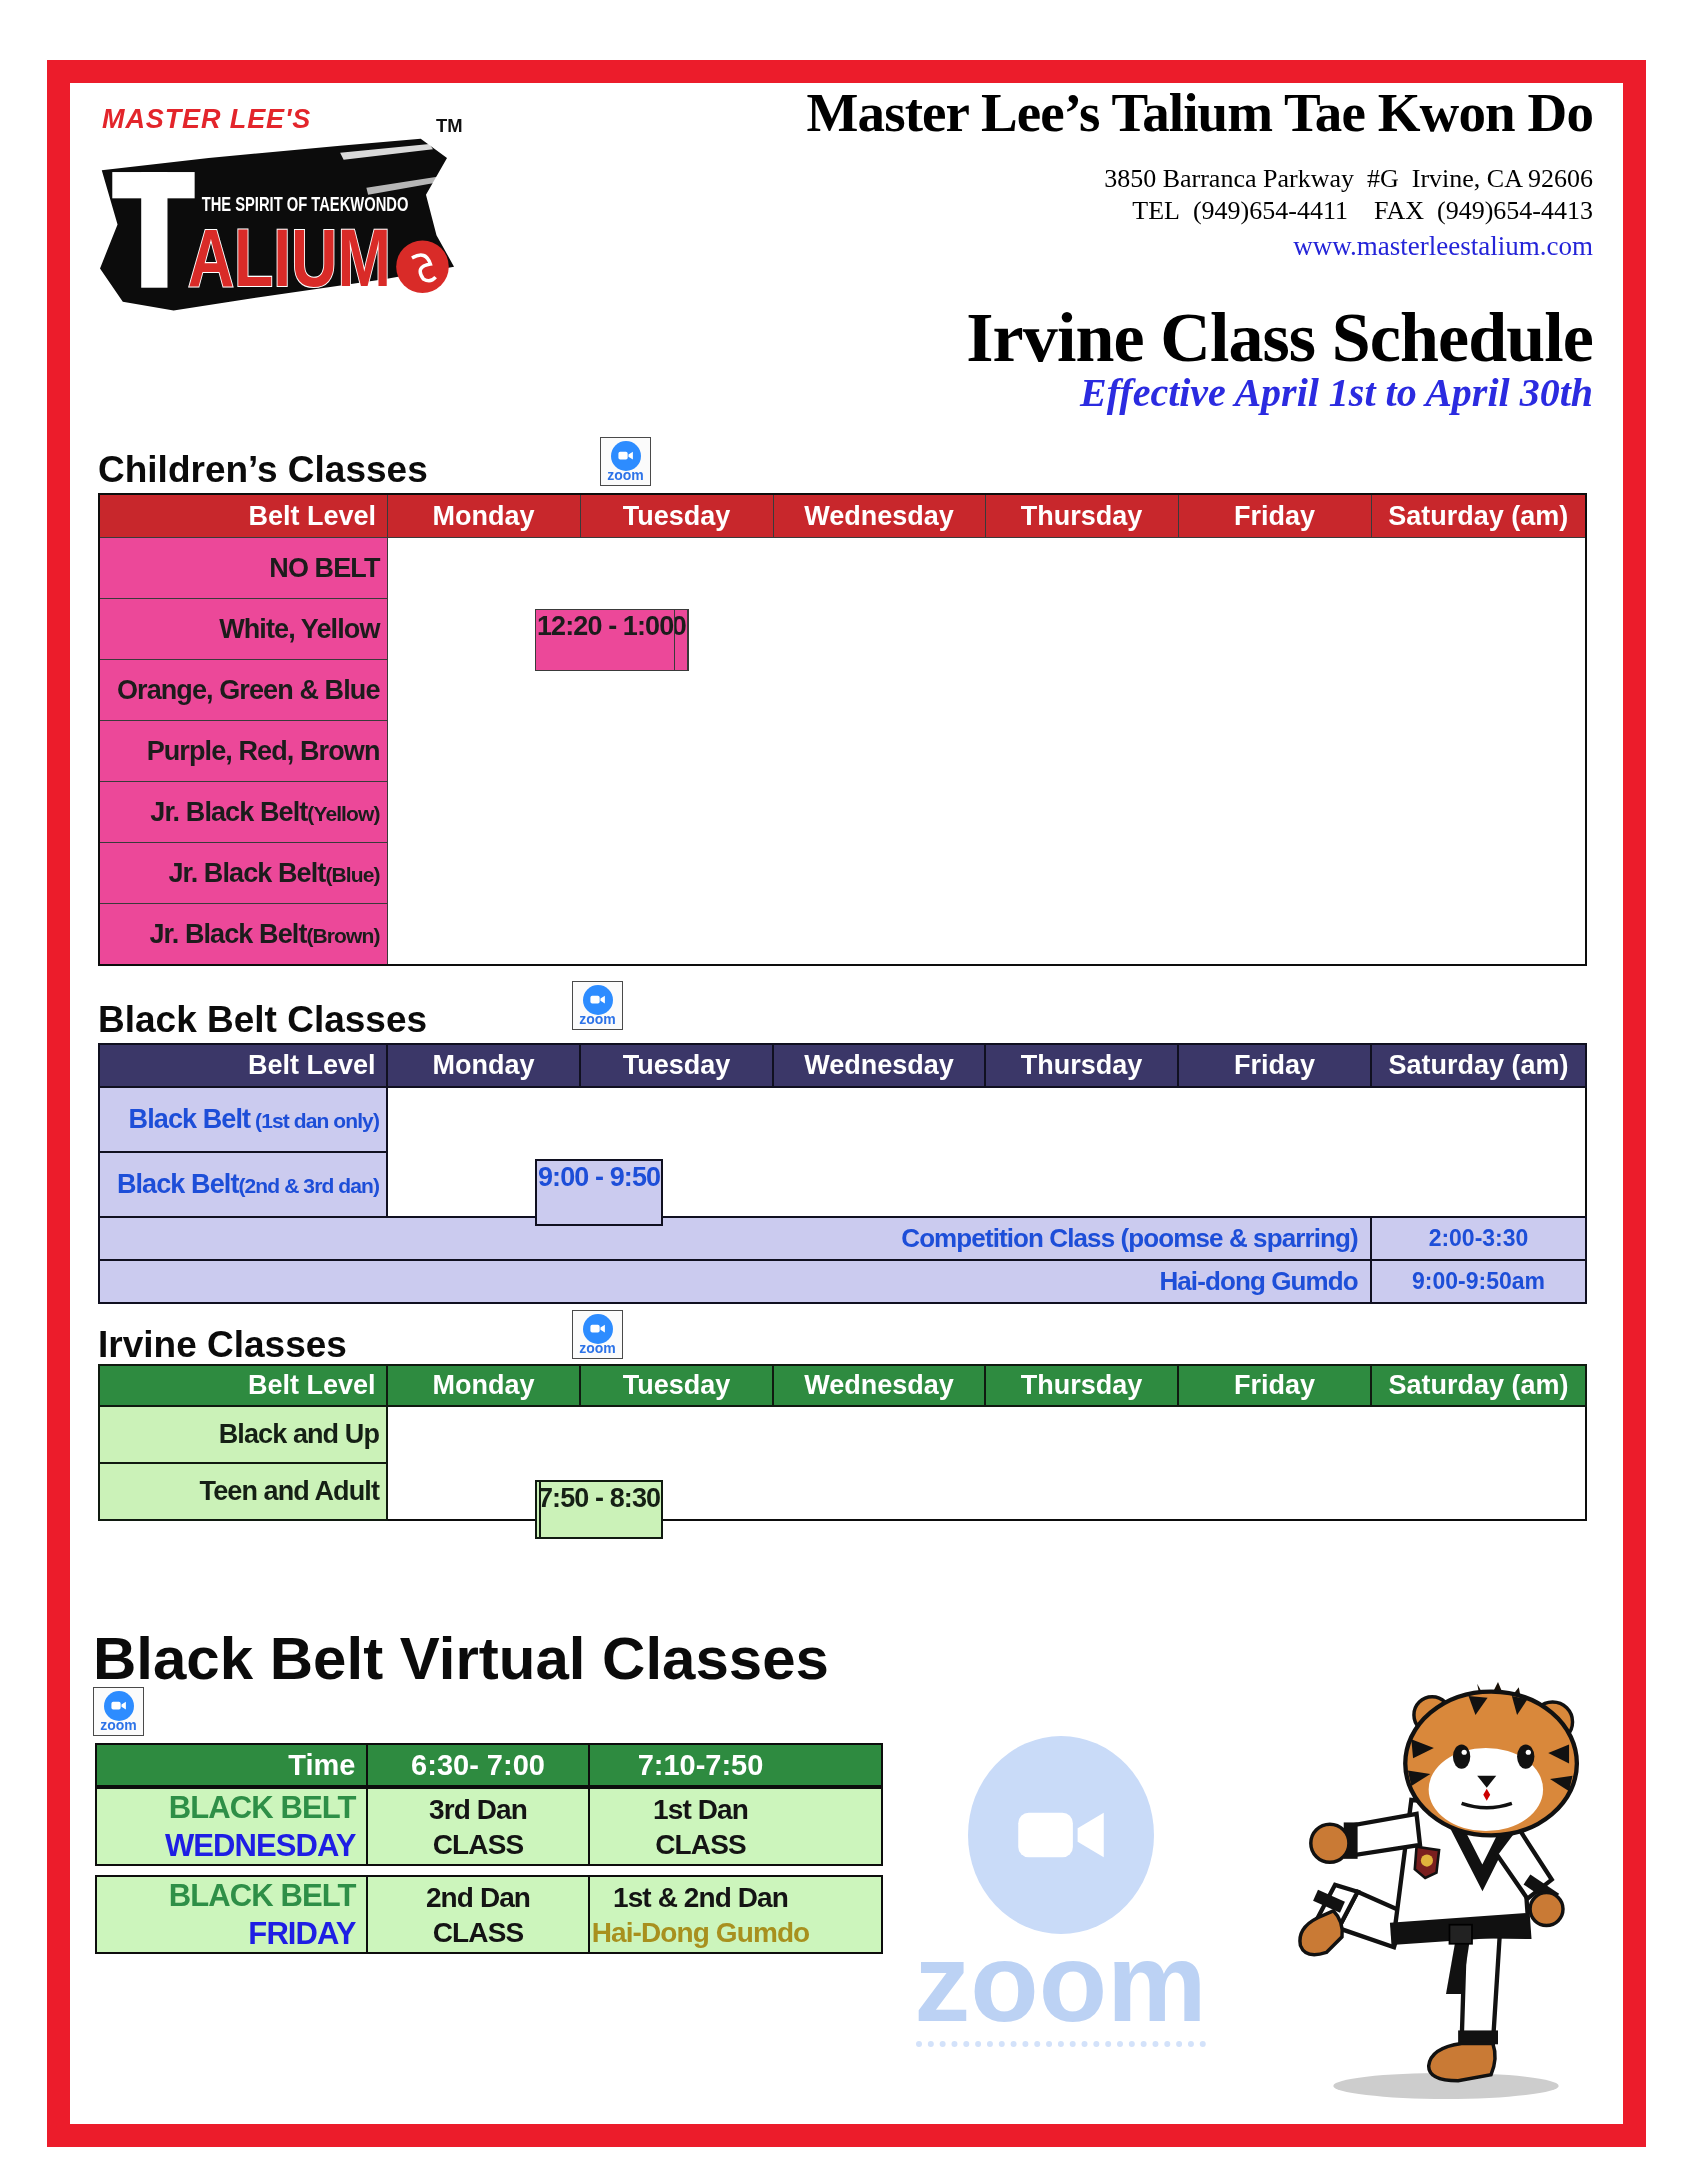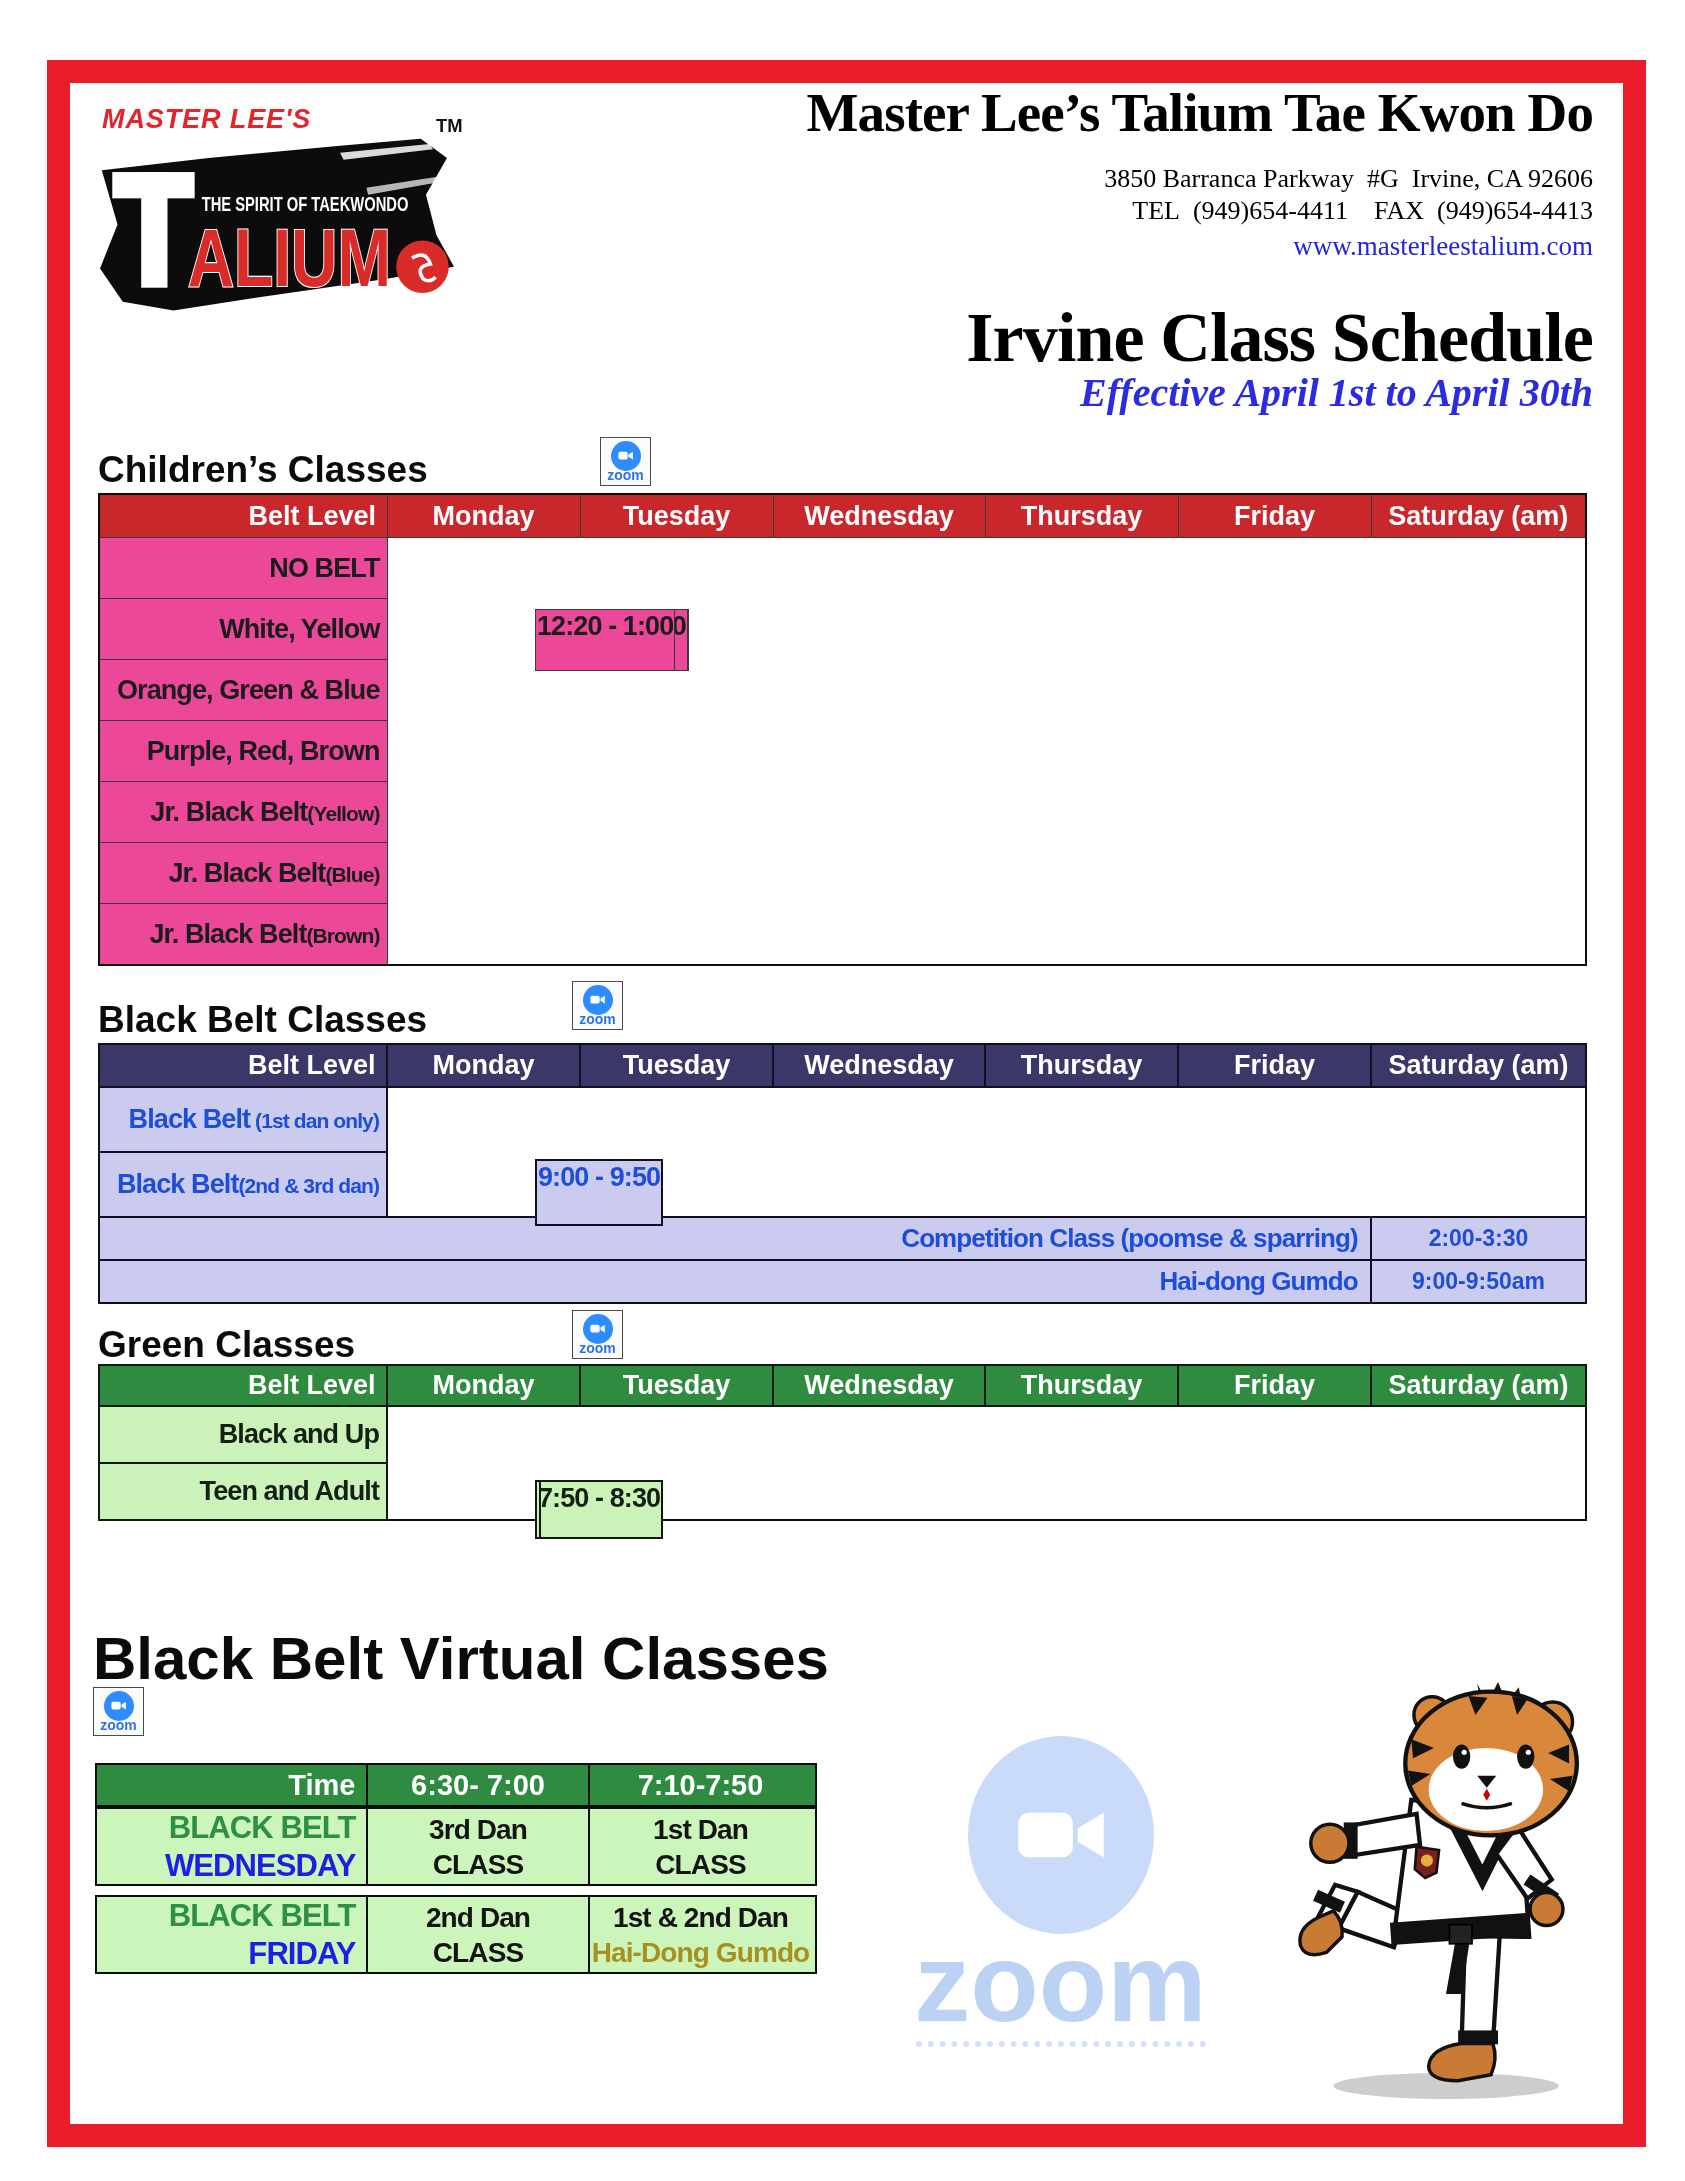--- a/index.html
+++ b/index.html
@@ -56,22 +56,22 @@
   #tbl-blackbelt th{background:#3B3768;height:39px;}
   #tbl-blackbelt td{background:#CBCBEF;height:61px;color:#1d4ed8;}
   #tbl-blackbelt tr.sprow td{height:39px;}
   td.splbl{text-align:right;font-weight:bold;font-size:26px;padding-right:12.3px;letter-spacing:-0.9px;}
   td.sptime{text-align:center;font-weight:bold;font-size:23px;}
   #tbl-adult{top:1364px;} #tbl-adult th,#tbl-adult td{border:2.6px solid #101a10;}
   #tbl-adult th{background:#2E8B40;height:37px;}
   #tbl-adult td{background:#CBF2B8;height:53px;color:#152015;}
 
   
-  .vrow{position:absolute;left:95px;width:722px;box-sizing:border-box;border:2.6px solid #0d0d0d;
-        display:grid;grid-template-columns:269px 222px 223px;margin-top:20px;}
+  .vrow{position:absolute;left:95px;width:788px;box-sizing:border-box;border:2.6px solid #0d0d0d;
+        display:grid;grid-template-columns:269px 222px 223px;}
   .vcell{border-left:2.6px solid #0d0d0d;display:flex;flex-direction:column;
          align-items:center;justify-content:center;}
   .vcell:first-child{border-left:none;align-items:flex-end;padding-right:10.5px;box-sizing:border-box;}
   #vhead{top:1743px;height:44px;background:#2E8B40;}
   #vhead .vcell{color:#fff;font-weight:bold;font-size:29px;}
   .vbody{background:#CCF5BC;height:79px;}
   #vrow1{top:1787px;} #vrow2{top:1875px;}
   .vl1{color:#2E8F47;font-weight:bold;font-size:31px;letter-spacing:-0.9px;line-height:1.2;}
   .vl2{color:#1E1EE4;font-weight:bold;font-size:31px;letter-spacing:-0.9px;line-height:1.2;}
   .vtx{color:#141414;font-weight:bold;font-size:28px;line-height:1.25;letter-spacing:-0.9px;}
@@ -115,21 +115,21 @@
     <div class="addr">3850 Barranca Parkway&nbsp; #G&nbsp; Irvine, CA 92606</div>
     <div class="phones">TEL&nbsp; (949)654-4411&nbsp;&nbsp;&nbsp; FAX&nbsp; (949)654-4413</div>
     <div class="website">www.masterleestalium.com</div>
   </div>
 
   <div class="sched-title">Irvine Class Schedule</div>
   <div class="effective">Effective April 1st to April 30th</div>
 
   <div class="sec-title" id="t-children">Children’s Classes</div>
   <div class="sec-title" id="t-blackbelt">Black Belt Classes</div>
-  <div class="sec-title" id="t-adult">Green Classes</div>
+  <div class="sec-title" id="t-adult">Irvine Classes</div>
   <div class="sec-title" id="t-virtual">Black Belt Virtual Classes</div>
 
   <div class="zoombadge" id="zb1">
     <div class="zb-circle">
       <svg viewBox="0 0 24 24">
           <rect x="3" y="7.3" width="11.5" height="9.4" rx="2.2" fill="#fff"></rect>
           <path d="M15.5 10.6 L21 7.3 V16.7 L15.5 13.4 Z" fill="#fff"></path>
         </svg>
     </div>
     <div class="zb-text">zoom</div>

